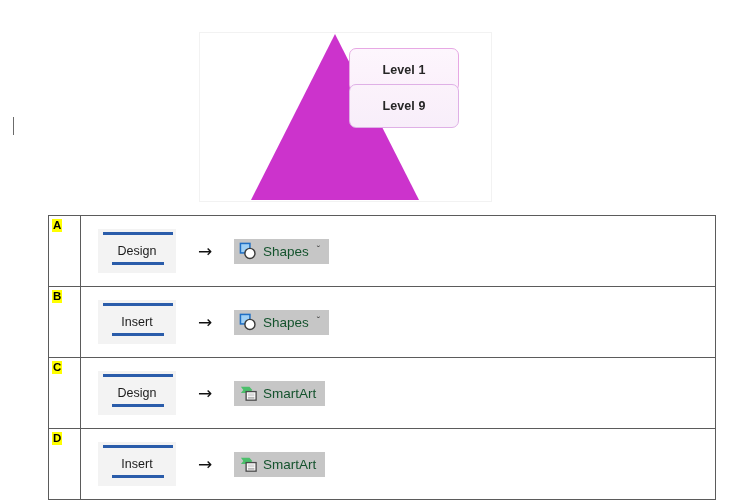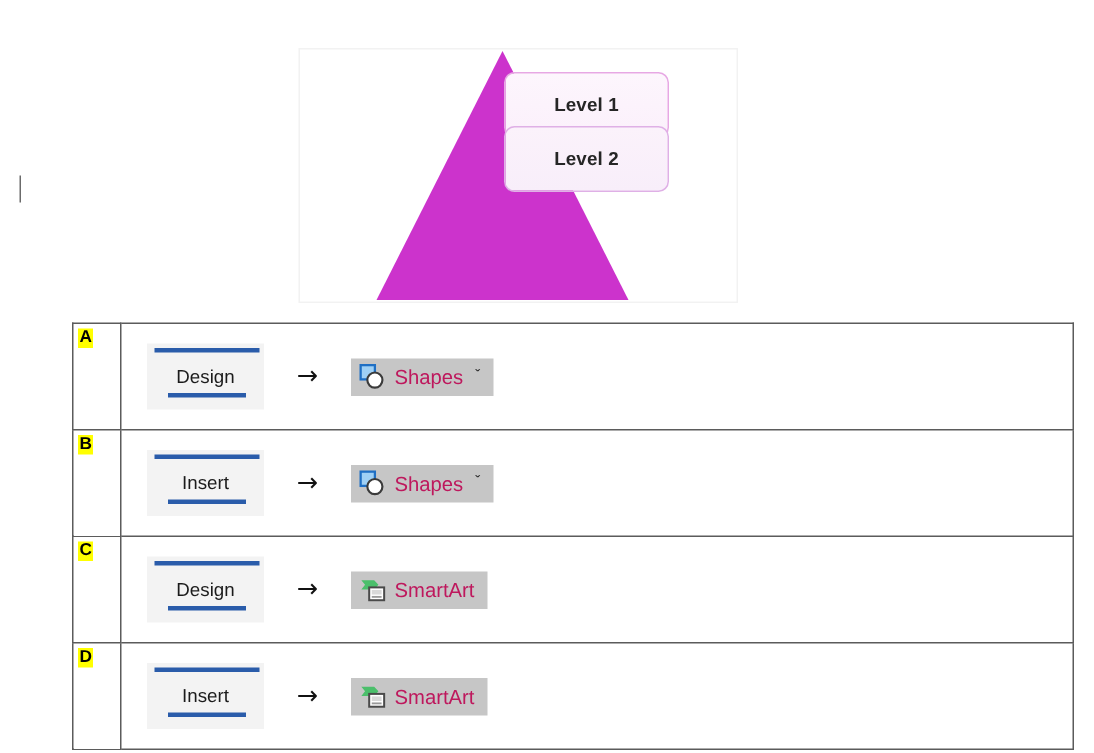--- a/index.html
+++ b/index.html
@@ -31,20 +31,21 @@
   .level-box{
     position:absolute;
     height:44px;
     border-radius:7px;
     box-sizing:border-box;
     display:flex;align-items:center;justify-content:center;
     font-size:12.5px;
     font-weight:700;
     color:#262626;
     letter-spacing:.1px;
+    margin-left:13px;
   }
   .lvl1{left:136px;top:15px;width:110px;
         background:linear-gradient(180deg,#fdf6fd,#fbf0fb);
         border:1.4px solid #e7a8e4;}
   .lvl2{left:136px;top:51px;width:110px;
         background:linear-gradient(180deg,#fbf2fb,#f8eefa);
         border:1.4px solid #dfb0e6;}
   .lvl3{left:136px;top:87px;width:110px;
         background:linear-gradient(180deg,#fbf3fb,#f7f0fb);
         border:1.4px solid #cfc4ea;}
@@ -121,21 +122,21 @@
   
   .cmd-chip{
     background:#c6c6c6;
     height:25px;
     display:inline-flex;align-items:center;
     padding:0 9px 0 5px;
     gap:5px;
     box-sizing:border-box;
   }
   .cmd-label{
-    font-size:13.5px;color:#be185d;line-height:15px;
+    font-size:13.5px;color:#14532d;line-height:15px;
     white-space:nowrap;
   }
   .cmd-caret{
     font-size:10px;color:#2b2b2b;margin-left:3px;line-height:10px;
   }
   .icon-box{width:19px;height:19px;display:block;flex:none;}
 </style>
 </head>
 <body>
 
@@ -143,21 +144,21 @@
 
 <div class="graphic-frame">
   <div class="pyramid-wrap">
     <svg class="pyramid-svg" width="291" height="168" viewBox="0 0 291 168">
       <polygon points="135,1 219,167 51,167" fill="#cc33cc"></polygon>
     </svg>
     <div class="level-box lvl1">
       <span>Level 1</span>
     </div>
     <div class="level-box lvl2">
-      <span>Level 2</span>
+      <span>Level 9</span>
     </div>
   </div>
 </div>
 
 <table class="answer-table">
   <colgroup>
       <col class="col-letter">
       <col class="col-body">
     </colgroup>
   <tbody>

